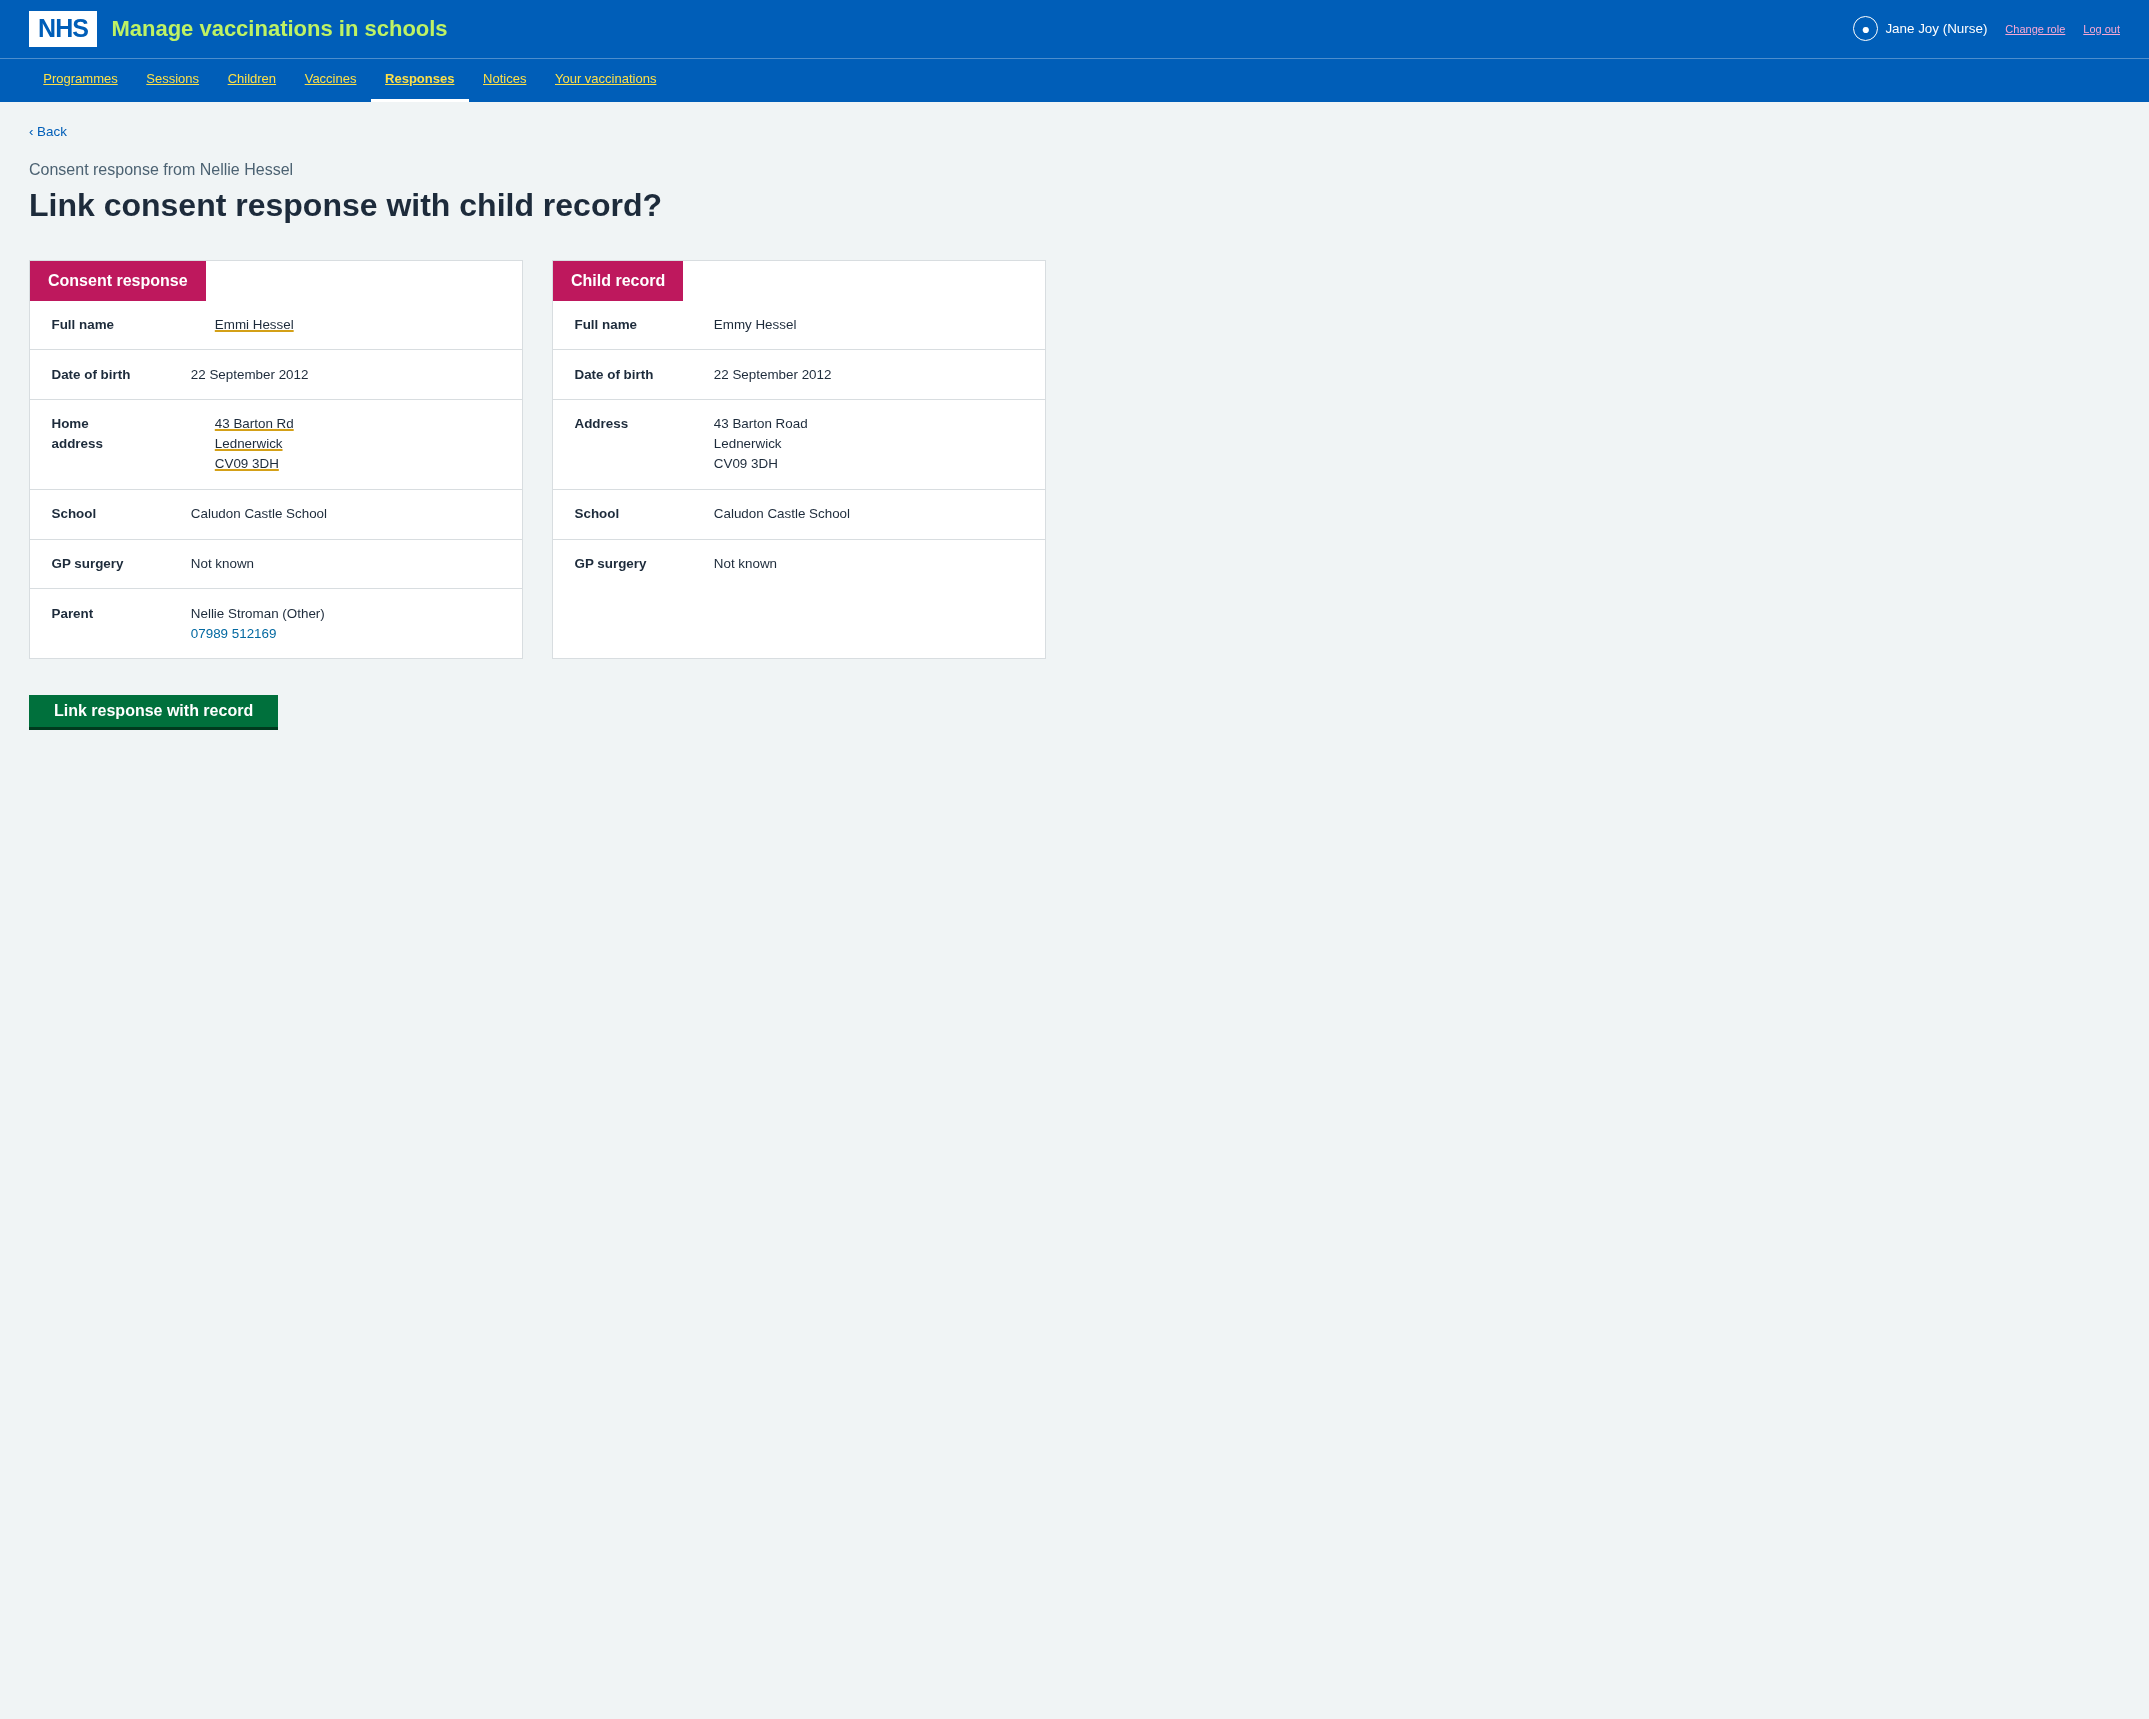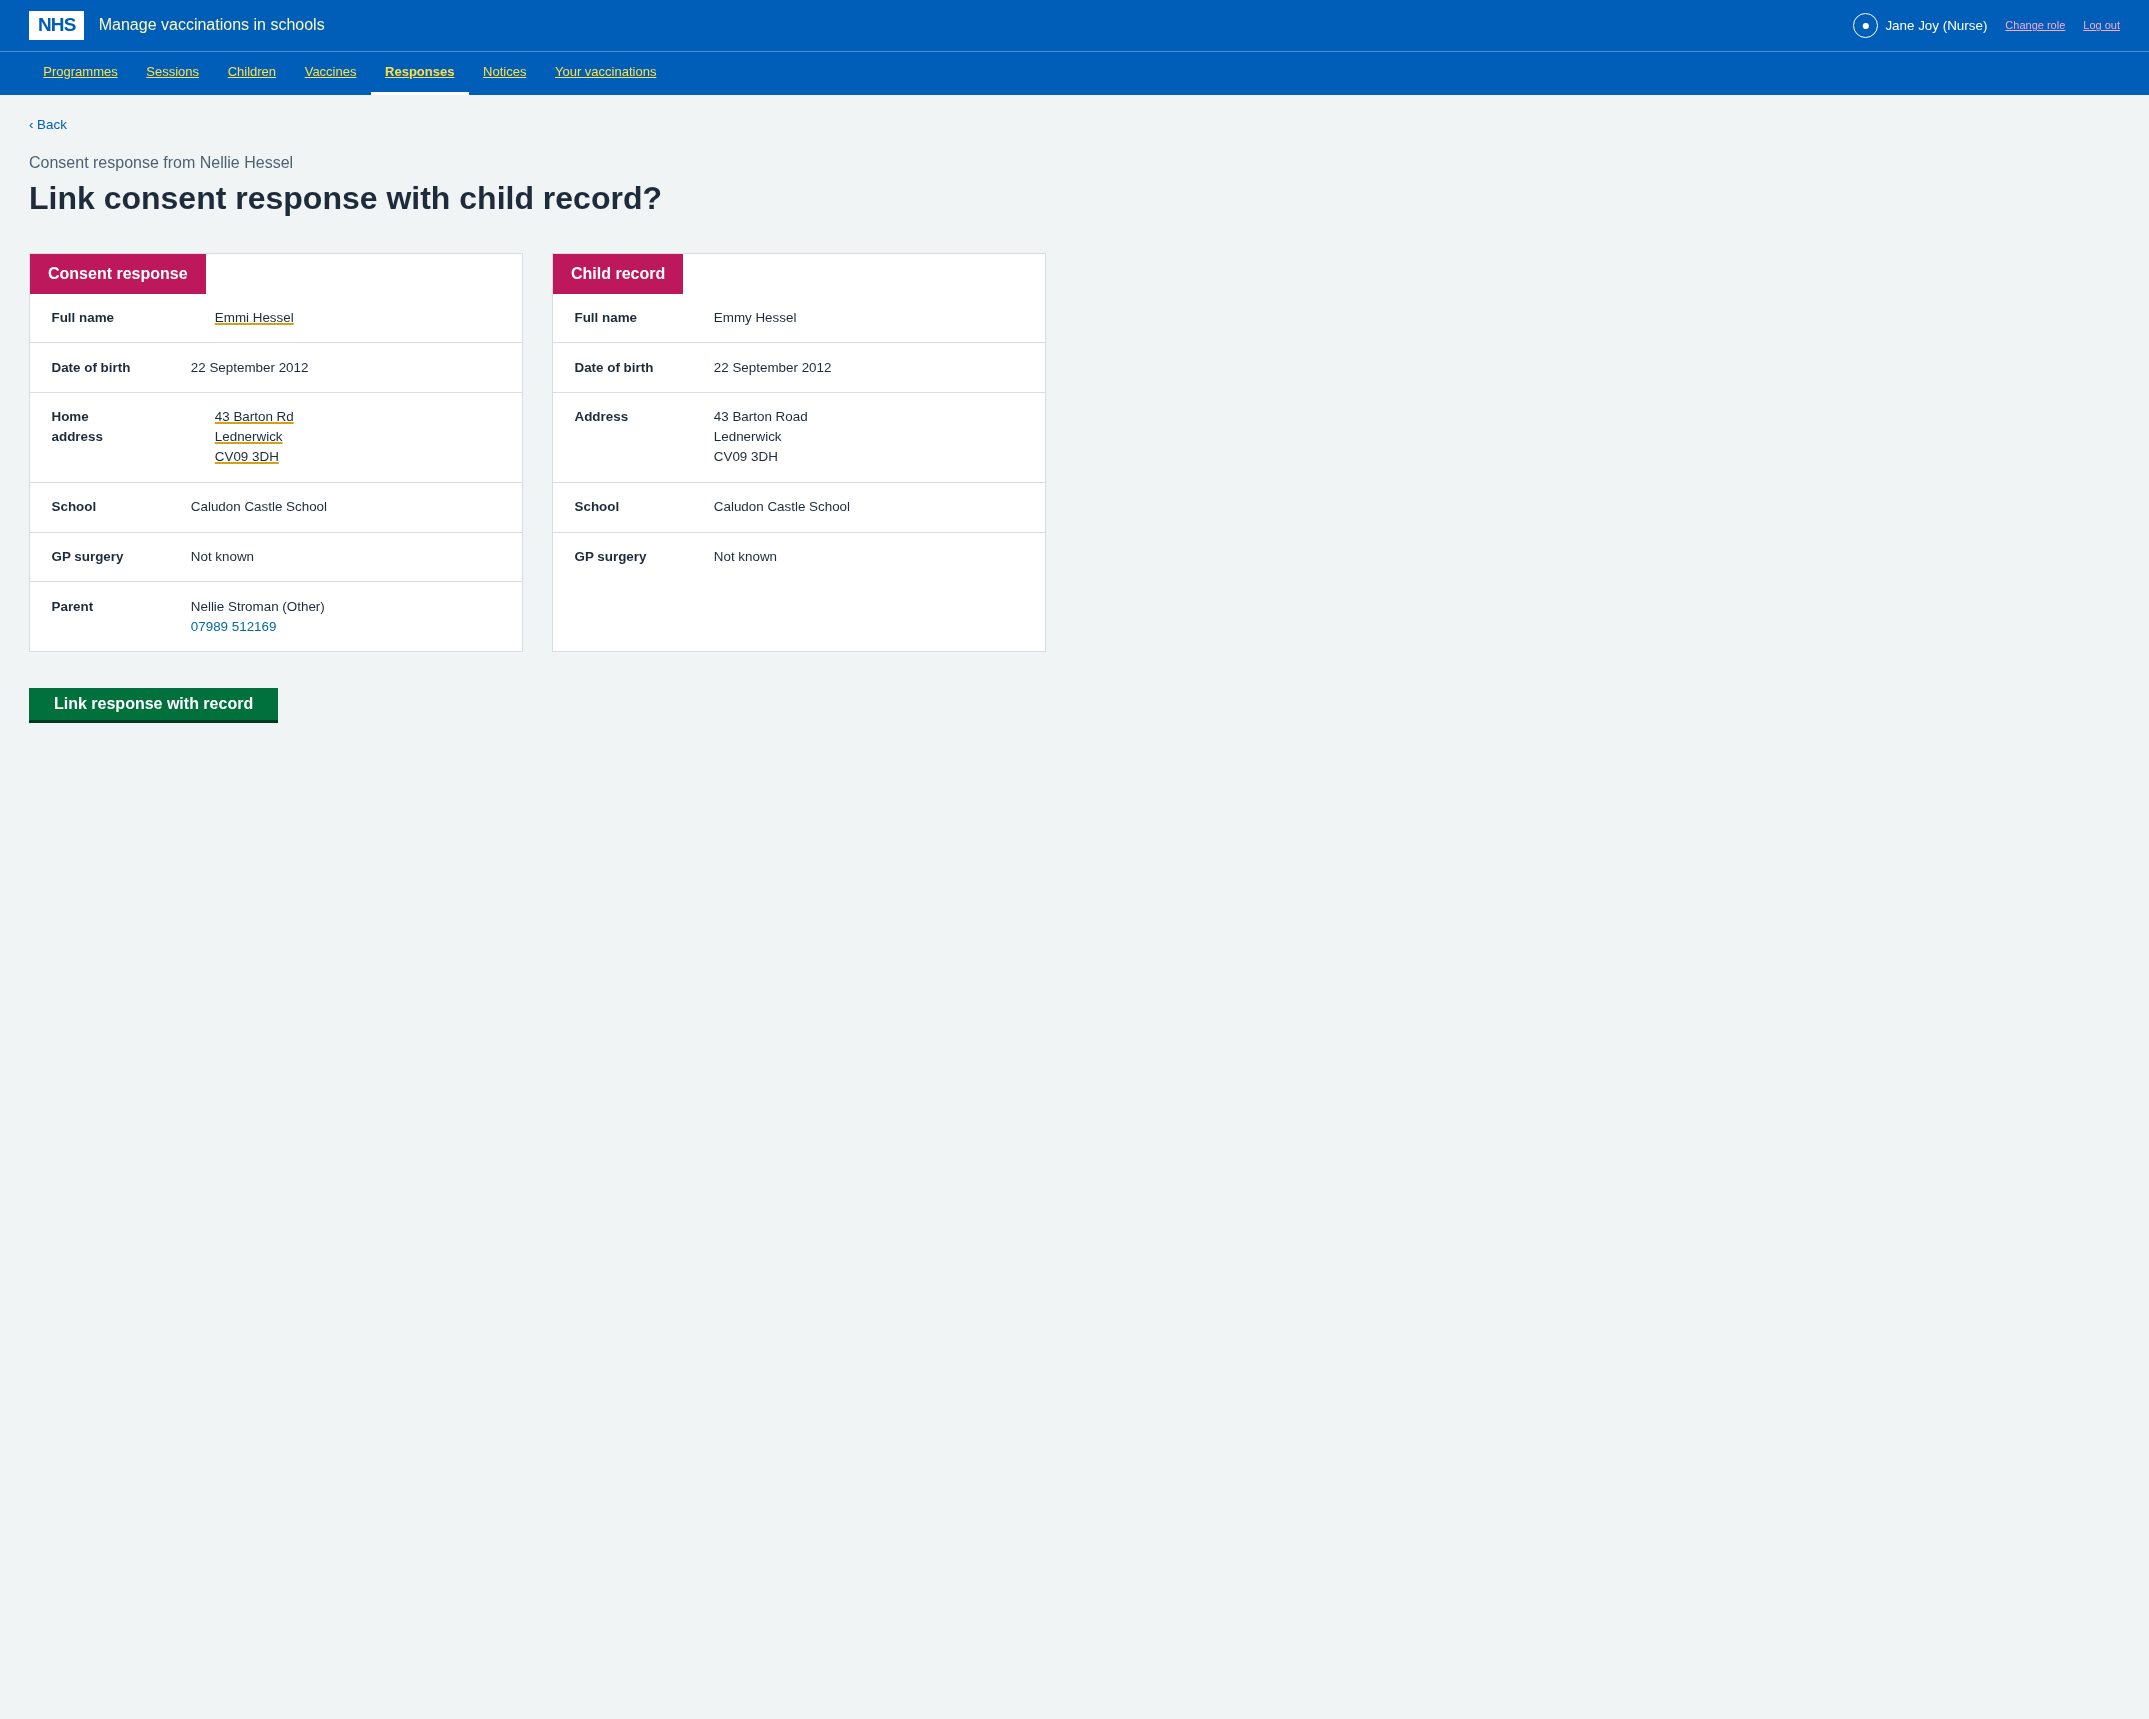--- a/index.html
+++ b/index.html
@@ -11,28 +11,28 @@
       padding: 10.7px 29px;
       display: flex;
       align-items: center;
       justify-content: space-between;
     }
     .header-left { display: flex; align-items: center; gap: 14.3px; }
     .nhs-logo {
       background: white;
       color: #005eb8;
       font-weight: 900;
-      font-size: 19px;
+      font-size: 25px;
       padding: 3.6px 9px;
       letter-spacing: -0.9px;
     }
     .header-title {
-      color: #fef9c3;
-      font-size: 16px;
-      font-weight: 400;
+      color: #bef264;
+      font-size: 22px;
+      font-weight: 700;
     }
     .header-right { display: flex; align-items: center; gap: 18px; }
     .user-info { display: flex; align-items: center; gap: 7.2px; color: white; font-size: 13.4px; }
     .user-icon {
       width: 25px; height: 25px;
       border: 1.8px solid white;
       border-radius: 50%;
       display: flex; align-items: center; justify-content: center;
       color: white; font-size: 14.3px;
     }

